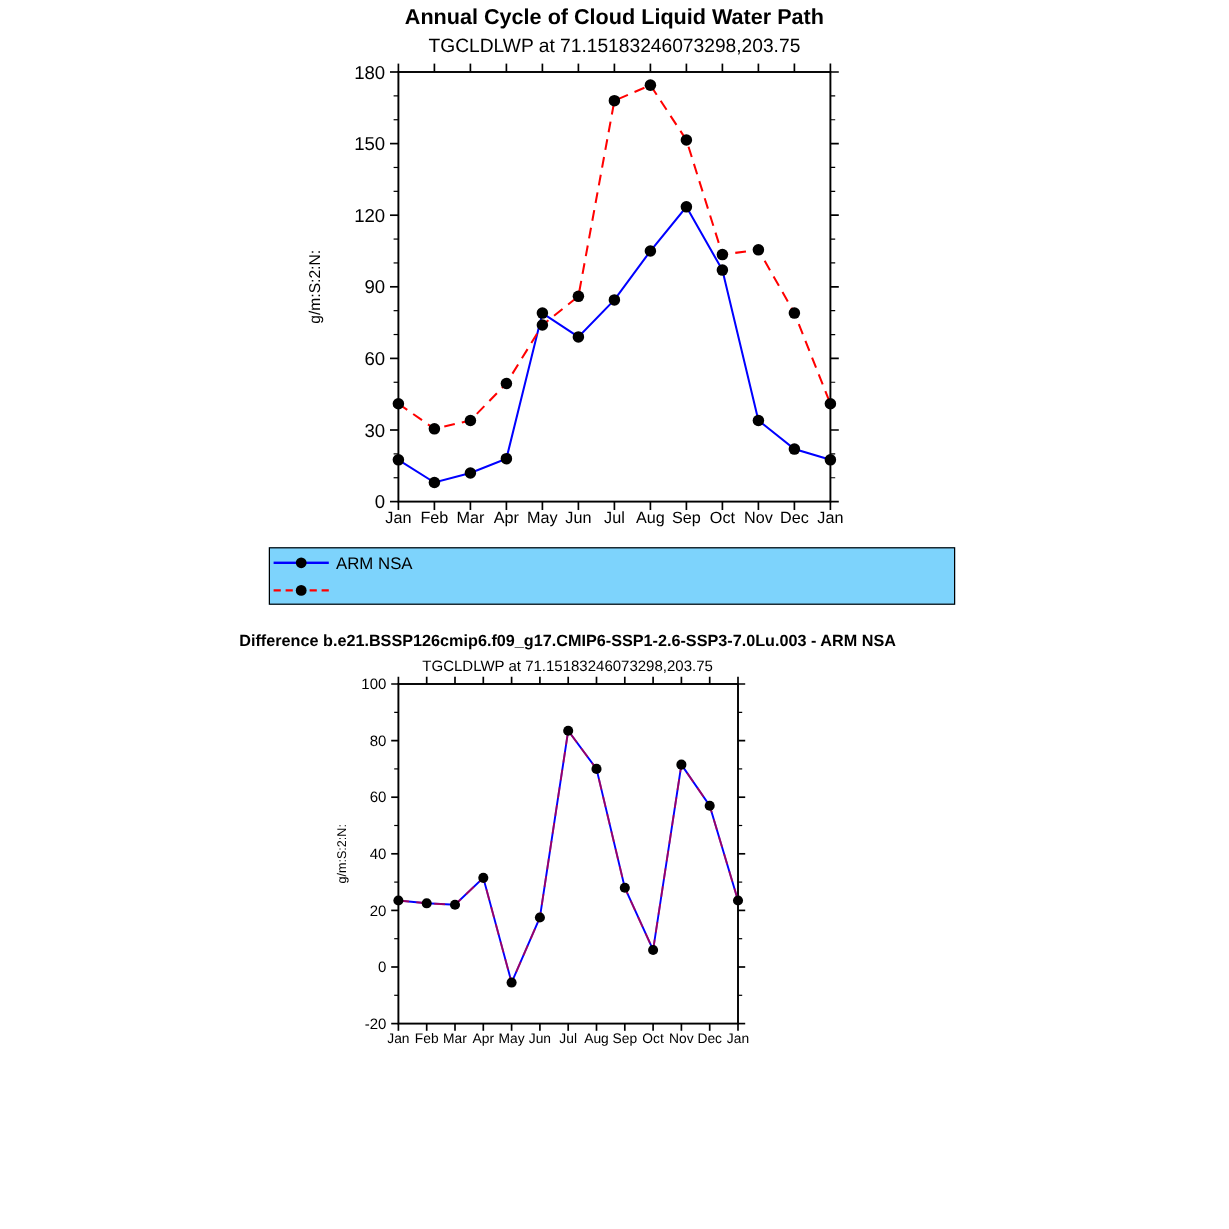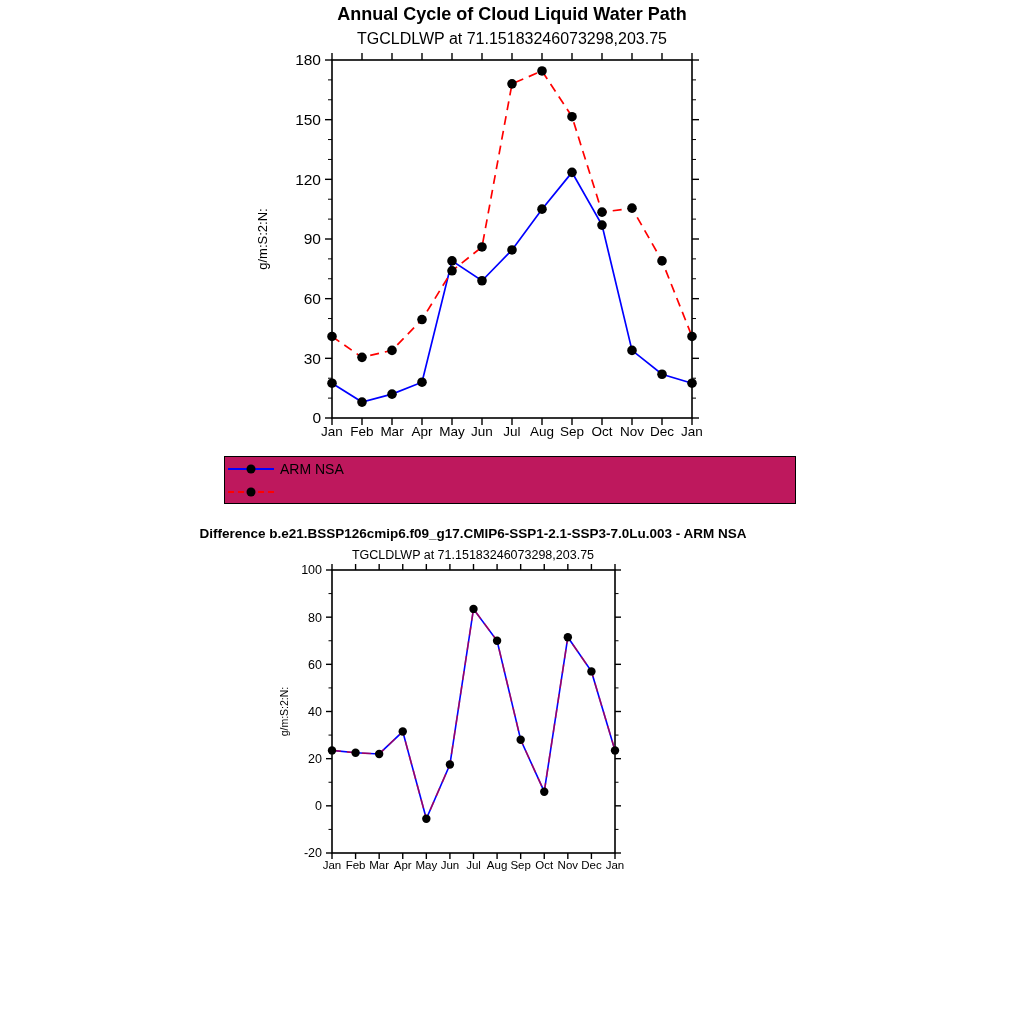--- a/index.html
+++ b/index.html
@@ -10,21 +10,21 @@
   .chart-svg{position:absolute;left:0;}
   #chart-top{top:0;width:1024px;height:540px;}
   #chart-bottom{top:540px;width:1024px;height:360px;}
   .title{position:absolute;text-align:center;white-space:nowrap;}
   #main-title{left:232px;top:4px;width:560px;font-size:18px;font-weight:bold;}
   #main-subtitle{left:232px;top:30px;width:560px;font-size:16px;font-weight:normal;}
   #diff-title{left:153px;top:526px;width:640px;font-size:13.5px;font-weight:bold;}
   #diff-subtitle{left:153px;top:548px;width:640px;font-size:12.5px;font-weight:normal;}
   .legend{
     position:absolute;left:224px;top:456px;width:572px;height:48px;
-    border:1px solid #000;background:#be185d;box-sizing:border-box;
+    border:1px solid #000;background:#7dd3fc;box-sizing:border-box;
     display:flex;flex-direction:column;justify-content:center;gap:2px;padding-left:3px;
   }
   .legend-row{display:flex;align-items:center;height:21px;}
   .sample{position:relative;width:46px;height:0;margin-right:6px;flex:0 0 46px;}
   .sample.solid{border-top:2px solid #0000ff;}
   .sample.dashed{border-top:2px dashed #ff0000;}
   .sample .dot{
     position:absolute;left:50%;top:-1px;transform:translate(-50%,-50%);
     width:9px;height:9px;border-radius:50%;background:#000;
   }
@@ -162,21 +162,21 @@
         </span>
       <span class="legend-label">ARM NSA</span>
     </div>
     <div class="legend-row">
       <span class="sample dashed">
           <span class="dot"></span>
         </span>
     </div>
   </div>
 
-  <div id="diff-title" class="title">Difference b.e21.BSSP126cmip6.f09_g17.CMIP6-SSP1-2.1-SSP3-7.0Lu.003 - ARM NSA</div>
+  <div id="diff-title" class="title">Difference b.e21.BSSP126cmip6.f09_g17.CMIP6-SSP1-2.6-SSP3-7.0Lu.003 - ARM NSA</div>
   <div id="diff-subtitle" class="title">TGCLDLWP at 71.15183246073298,203.75</div>
 
   <svg id="chart-bottom" class="chart-svg" viewBox="0 540 1024 360">
       <rect x="332" y="570" width="283" height="283" fill="none" stroke="#000" stroke-width="1.6"></rect>
       <line x1="326" y1="853" x2="332" y2="853" stroke="#000" stroke-width="1.4"></line>
       <line x1="615" y1="853" x2="621" y2="853" stroke="#000" stroke-width="1.4"></line>
       <text x="322" y="853" text-anchor="end" dy="0.35em" font-size="12.5">-20</text>
       <line x1="328.5" y1="829.4166666666666" x2="332" y2="829.4166666666666" stroke="#000" stroke-width="1"></line>
       <line x1="615" y1="829.4166666666666" x2="618.5" y2="829.4166666666666" stroke="#000" stroke-width="1"></line>
       <line x1="326" y1="805.8333333333334" x2="332" y2="805.8333333333334" stroke="#000" stroke-width="1.4"></line>

